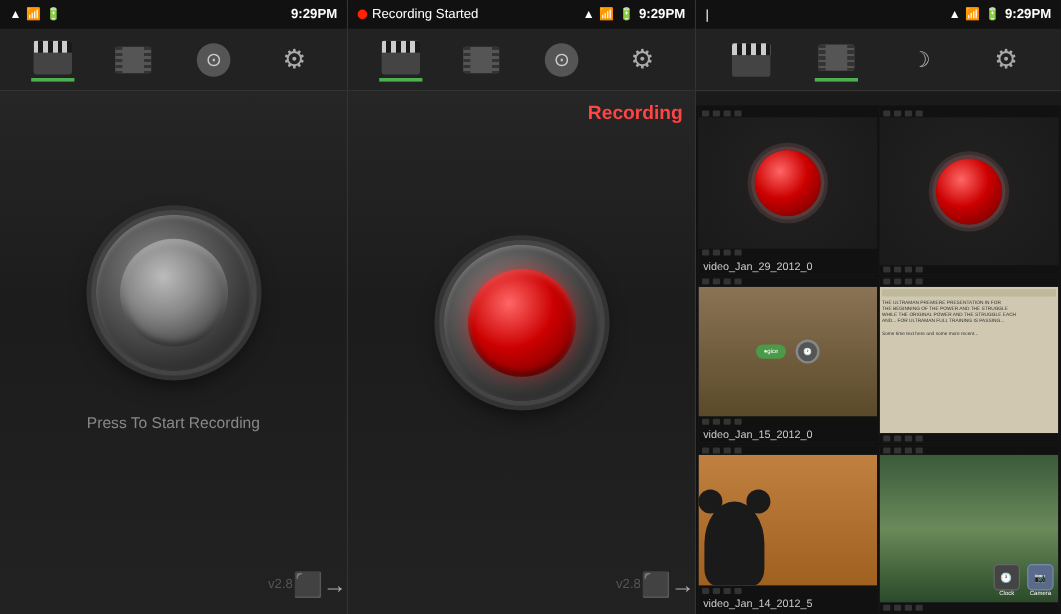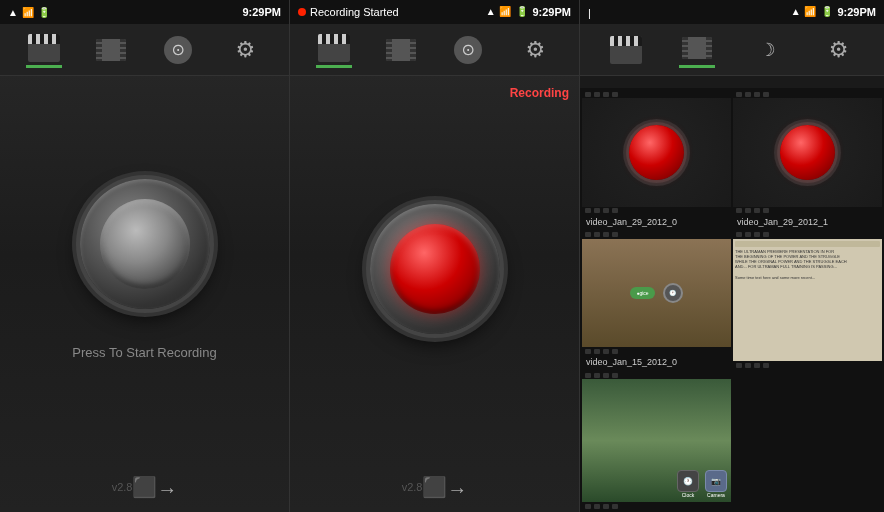--- a/index.html
+++ b/index.html
@@ -49,21 +49,21 @@
     }
 
     .status-bar-left {
       display: flex;
       align-items: center;
       gap: 4px;
     }
 
     .status-bar-right {
       display: flex;
-      align-items: flex-start;
+      align-items: flex-end;
       gap: 4px;
     }
 
     .status-time {
       color: #fff;
       font-size: 11px;
       font-weight: bold;
     }
 
     .status-icon {
@@ -254,31 +254,31 @@
       font-size: 13px;
       text-align: center;
     }
 
     
     .recording-label {
       position: absolute;
       top: 10px;
       right: 10px;
       color: #ff4444;
-      font-size: 12px;
+      font-size: 16px;
       font-weight: bold;
     }
 
     
     .panel-footer {
       height: 50px;
       display: flex;
       align-items: center;
-      justify-content: center;
-      padding: 0 16px;
+      justify-content: flex-end;
+      padding: 0 0;
     }
 
     .version-text {
       color: #555;
       font-size: 11px;
     }
 
     .exit-icon {
       color: #aaa;
       font-size: 20px;
@@ -709,21 +709,20 @@
         <div class="thumb-red-btn">
           <div class="thumb-red-circle"></div>
         </div>
       </div>
       <div class="filmstrip-bottom">
         <div class="film-hole"></div>
         <div class="film-hole"></div>
         <div class="film-hole"></div>
         <div class="film-hole"></div>
       </div>
-      <div class="video-label">video_Jan_29_2012_1</div>
     </div>
 
     <div class="video-item">
       <div class="filmstrip-top">
         <div class="film-hole"></div>
         <div class="film-hole"></div>
         <div class="film-hole"></div>
         <div class="film-hole"></div>
       </div>
       <div class="video-thumb">
@@ -762,20 +761,42 @@
         </div>
       </div>
       <div class="filmstrip-bottom">
         <div class="film-hole"></div>
         <div class="film-hole"></div>
         <div class="film-hole"></div>
         <div class="film-hole"></div>
       </div>
     </div>
 
+    <div class="video-item">
+      <div class="filmstrip-top">
+        <div class="film-hole"></div>
+        <div class="film-hole"></div>
+        <div class="film-hole"></div>
+        <div class="film-hole"></div>
+      </div>
+      <div class="video-thumb">
+        <div class="thumb-cartoon">
+          <div class="thumb-cartoon-ear-l"></div>
+          <div class="thumb-cartoon-ear-r"></div>
+          <div class="thumb-cartoon-char"></div>
+        </div>
+      </div>
+      <div class="filmstrip-bottom">
+        <div class="film-hole"></div>
+        <div class="film-hole"></div>
+        <div class="film-hole"></div>
+        <div class="film-hole"></div>
+      </div>
+      <div class="video-label">video_Jan_14_2012_5</div>
+    </div>
 
     <div class="video-item">
       <div class="filmstrip-top">
         <div class="film-hole"></div>
         <div class="film-hole"></div>
         <div class="film-hole"></div>
         <div class="film-hole"></div>
       </div>
       <div class="video-thumb">
         <div class="thumb-nature">

